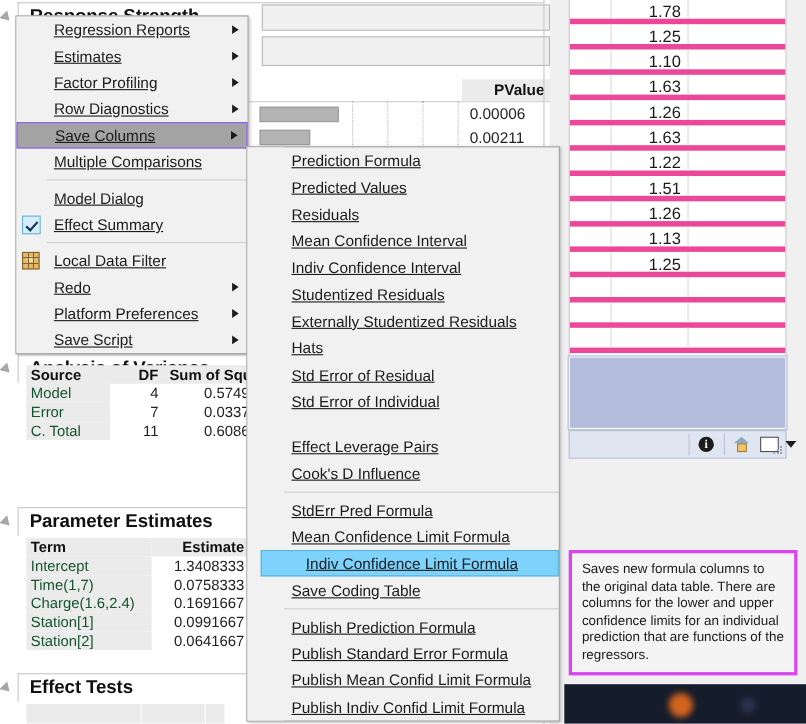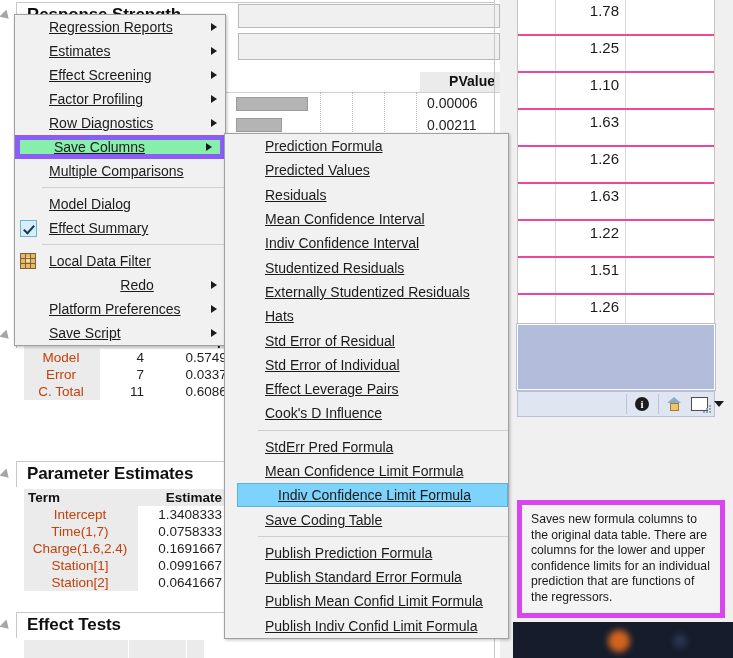--- a/index.html
+++ b/index.html
@@ -81,22 +81,22 @@
   }
   .rtable th.lefthead { text-align: left; }
   .rtable td {
     padding: 1px 6px 1px 4px;
     text-align: right;
     white-space: nowrap;
     background: #ffffff;
   }
   .rtable td.term {
     background: #ebebeb;
-    text-align: center;
-    color: #c2410c;
+    text-align: left;
+    color: #14532d;
   }
 
   
   .effsum-box {
     position: absolute;
     background: #f0f0f0;
     border: 1px solid #b9b9b9;
     box-sizing: border-box;
   }
   .pval-head {
@@ -146,22 +146,22 @@
     width: 198px;
     height: 402px;
     background: #ffffff;
     border: 1px solid #c4c4c4;
     border-top: none;
     box-sizing: border-box;
     overflow: hidden;
   }
   .grow {
     position: relative;
-    height: 37px;
-    border-bottom: 2px solid #ec4899;
+    height: 23px;
+    border-bottom: 5px solid #ec4899;
     box-sizing: border-box;
   }
   .gcell-a {
     position: absolute;
     left: 0; top: 0; bottom: 0;
     width: 38px;
     border-right: 1px solid #d9d9d9;
     box-sizing: border-box;
   }
   .gcell-b {
@@ -266,21 +266,21 @@
       radial-gradient(circle 1px at 8px 2px, #9aa3b5 99%, transparent 100%);
   }
 
   
   .tooltip {
     position: absolute;
     left: 517px;
     top: 500px;
     width: 208px;
     background: #f4f4f4;
-    border: 5px solid #d946ef;
+    border: 3px solid #d946ef;
     box-sizing: border-box;
     padding: 7px 9px 8px 9px;
     font-size: 12.2px;
     line-height: 15.5px;
     color: #1a1a1a;
   }
 
   
   .darkstrip {
     position: absolute;
@@ -322,22 +322,22 @@
     box-sizing: border-box;
     white-space: nowrap;
   }
   .mi .lbl { margin-left: 0; text-decoration: underline; }
   .mi.sel {
     background: #7dd3fc;
     border: 1px solid #5bb2d8;
     margin-left: 12px;
   }
   .mi.selflat {
-    background: #86efac;
-    border: 5px solid #8b5cf6;
+    background: #a3a3a3;
+    border: 1px solid #8b5cf6;
   }
   .arrow {
     position: absolute;
     right: 8px;
     width: 0; height: 0;
     border-top: 4.5px solid transparent;
     border-bottom: 4.5px solid transparent;
     border-left: 6px solid #1b1b1b;
   }
   .msep {
@@ -599,24 +599,20 @@
     <div class="gutter"></div>
   <div class="mi" style="padding-left: 34px; height: 24px;">
         <span class="lbl">Regression Reports</span>
         <span class="arrow"></span>
       </div>
       <div class="mi" style="padding-left: 34px; height: 24px;">
         <span class="lbl">Estimates</span>
         <span class="arrow"></span>
       </div>
       <div class="mi" style="padding-left: 34px; height: 24px;">
-        <span class="lbl">Effect Screening</span>
-        <span class="arrow"></span>
-      </div>
-      <div class="mi" style="padding-left: 34px; height: 24px;">
         <span class="lbl">Factor Profiling</span>
         <span class="arrow"></span>
       </div>
       <div class="mi" style="padding-left: 34px; height: 24px;">
         <span class="lbl">Row Diagnostics</span>
         <span class="arrow"></span>
       </div>
       <div class="mi selflat" style="padding-left: 34px; height: 24px;">
         <span class="lbl">Save Columns</span>
         <span class="arrow"></span>
@@ -632,21 +628,21 @@
         <span class="chkbox" style="top: 4px;"></span>
         <span class="lbl">Effect Summary</span>
       </div>
       <div class="msep" style="margin-left: 27px;"></div>
       <div class="mi" style="padding-left: 34px; height: 24px;">
         <span class="ldf-ico" style="top: 4px;">
           <span class="inner"></span>
         </span>
         <span class="lbl">Local Data Filter</span>
       </div>
-      <div class="mi" style="padding-left: 34px; height: 24px; justify-content: center;">
+      <div class="mi" style="padding-left: 34px; height: 24px;">
         <span class="lbl">Redo</span>
         <span class="arrow"></span>
       </div>
       <div class="mi" style="padding-left: 34px; height: 24px;">
         <span class="lbl">Platform Preferences</span>
         <span class="arrow"></span>
       </div>
       <div class="mi" style="padding-left: 34px; height: 24px;">
         <span class="lbl">Save Script</span>
         <span class="arrow"></span>
@@ -678,21 +674,21 @@
       </div>
       <div class="mi" style="padding-left: 40px; height: 24.3px;">
         <span class="lbl">Hats</span>
       </div>
       <div class="mi" style="padding-left: 40px; height: 24.3px;">
         <span class="lbl">Std Error of Residual</span>
       </div>
       <div class="mi" style="padding-left: 40px; height: 24.3px;">
         <span class="lbl">Std Error of Individual</span>
       </div>
-      <div class="mi" style="padding-left: 40px; height: 24.3px;">
+      <div class="mi" style="padding-left: 40px; height: 24.3px; margin-top: 17px;">
         <span class="lbl">Effect Leverage Pairs</span>
       </div>
       <div class="mi" style="padding-left: 40px; height: 24.3px;">
         <span class="lbl">Cook's D Influence</span>
       </div>
       <div class="msep" style="margin-left: 33px;"></div>
       <div class="mi" style="padding-left: 40px; height: 24.3px;">
         <span class="lbl">StdErr Pred Formula</span>
       </div>
       <div class="mi" style="padding-left: 40px; height: 24.3px;">

